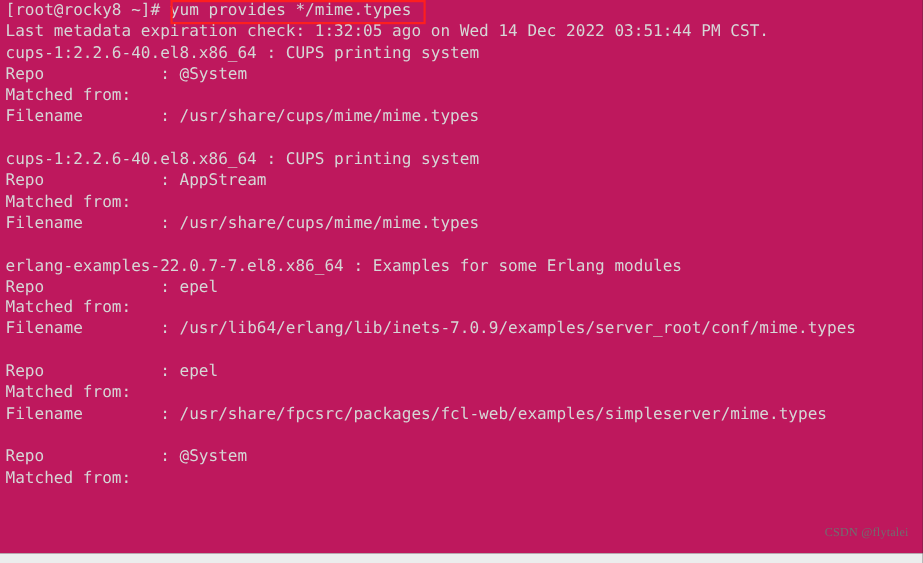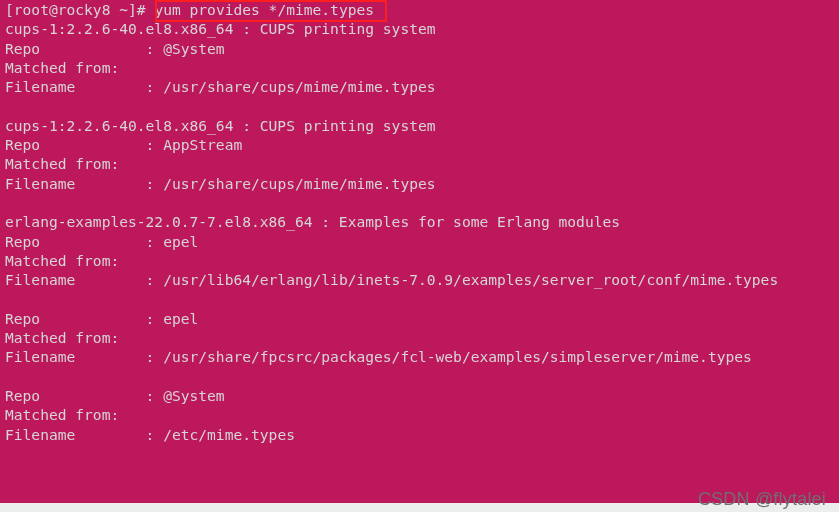--- a/index.html
+++ b/index.html
@@ -51,24 +51,24 @@
     width: 232px;
     height: 22px;
     border: 2px solid #fd1f1f;
     box-sizing: border-box;
     pointer-events: none;
     z-index: 5;
   }
   #watermark {
     position: absolute;
     right: 13px;
-    bottom: 2px;
+    bottom: 22px;
     color: #6f6f6f;
-    font-family: Liberation Sans, sans-serif;
-    font-size: 18px;
+    font-family: Liberation Serif, serif;
+    font-size: 11px;
     letter-spacing: 0.2px;
     z-index: 6;
   }
   #bottom-strip {
     position: absolute;
     left: 0;
     bottom: 0;
     width: 839px;
     height: 9px;
     background: #eceded;
@@ -76,20 +76,21 @@
 </style>
 </head>
 <body>
 
 <div id="screen">
 
   <div id="terminal">
 
     <div class="line"><span class="seg">[root@rocky8 ~]# </span><span class="seg">yum provides */mime.types</span><span id="cmd-highlight"></span></div>
 
+    <div class="line">Last metadata expiration check: 1:32:05 ago on Wed 14 Dec 2022 03:51:44 PM CST.</div>
 
     <div class="line">cups-1:2.2.6-40.el8.x86_64 : CUPS printing system</div>
     <div class="line"><span class="seg">Repo            : </span><span class="seg">@System</span></div>
     <div class="line">Matched from:</div>
     <div class="line"><span class="seg">Filename        : </span><span class="seg">/usr/share/cups/mime/mime.types</span></div>
     <div class="line blank"> </div>
 
     <div class="line">cups-1:2.2.6-40.el8.x86_64 : CUPS printing system</div>
     <div class="line"><span class="seg">Repo            : </span><span class="seg">AppStream</span></div>
     <div class="line">Matched from:</div>
@@ -102,20 +103,19 @@
     <div class="line"><span class="seg">Filename        : </span><span class="seg">/usr/lib64/erlang/lib/inets-7.0.9/examples/server_root/conf/mime.types</span></div>
     <div class="line blank"> </div>
 
     <div class="line"><span class="seg">Repo            : </span><span class="seg">epel</span></div>
     <div class="line">Matched from:</div>
     <div class="line"><span class="seg">Filename        : </span><span class="seg">/usr/share/fpcsrc/packages/fcl-web/examples/simpleserver/mime.types</span></div>
     <div class="line blank"> </div>
 
     <div class="line"><span class="seg">Repo            : </span><span class="seg">@System</span></div>
     <div class="line">Matched from:</div>
-    <div class="line"><span class="seg">Filename        : </span><span class="seg">/etc/mime.types</span></div>
 
   </div>
 
   <div id="watermark">CSDN @flytalei</div>
   <div id="bottom-strip"></div>
 
 </div>
 
 </body></html>

